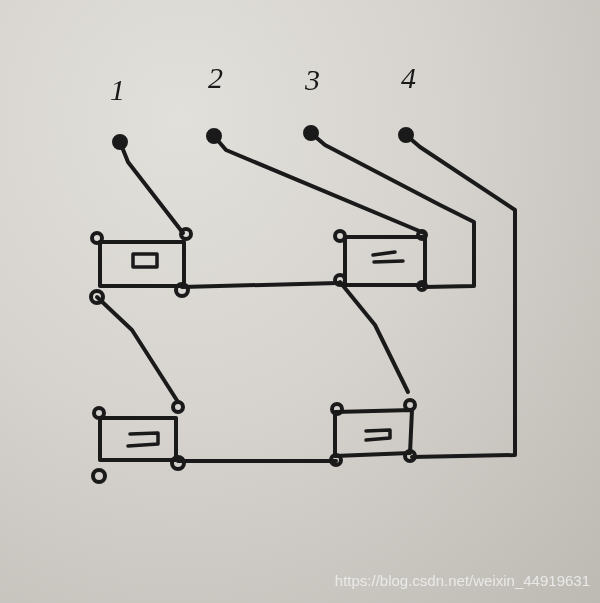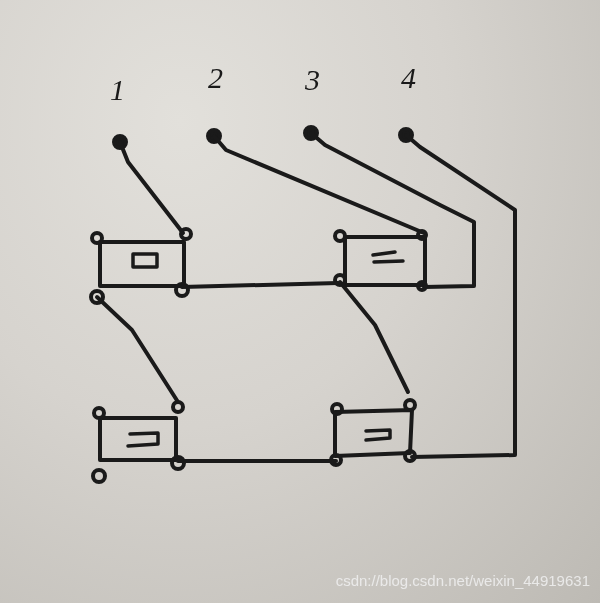--- a/index.html
+++ b/index.html
@@ -68,14 +68,14 @@
         <circle cx="410" cy="405" r="5"></circle>
       <circle cx="336" cy="460" r="5"></circle>
         <circle cx="410" cy="456" r="5"></circle>
     </g>
 
     <path d="M182 287 L 338 283"></path>
     <path d="M97 297 L 132 330 L 178 402"></path>
     <path d="M340 282 L 375 325 L 408 392"></path>
     <path d="M178 461 L 336 461"></path>
   </svg>
-  <div class="wm">csdn://blog.csdn.net/weixin_44919631</div>
+  <div class="wm">https://blog.csdn.net/weixin_44919631</div>
 </div>
 
 </body></html>

